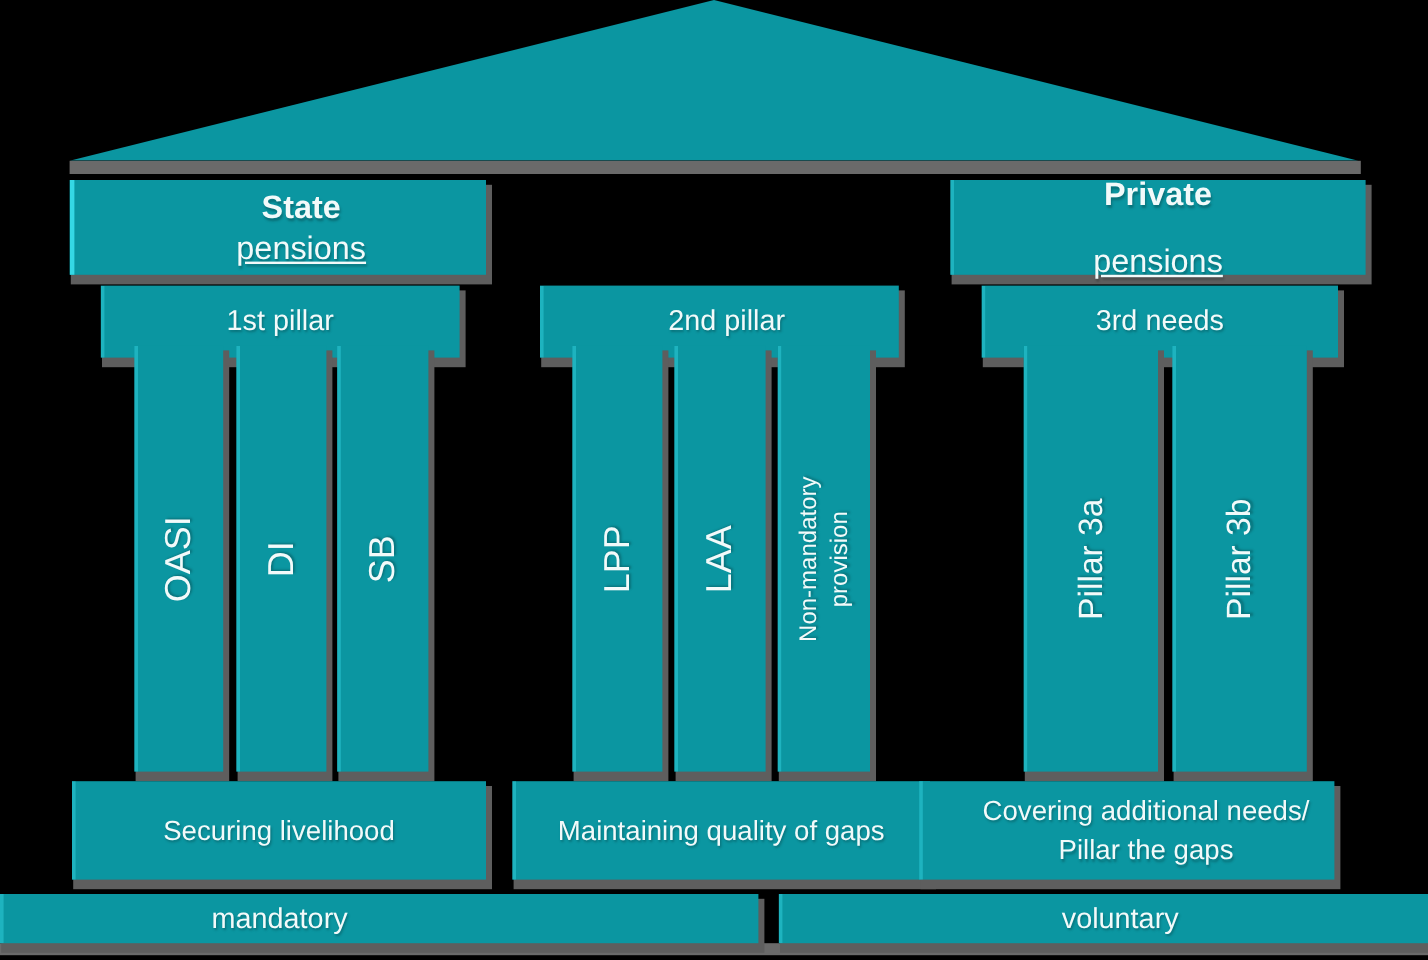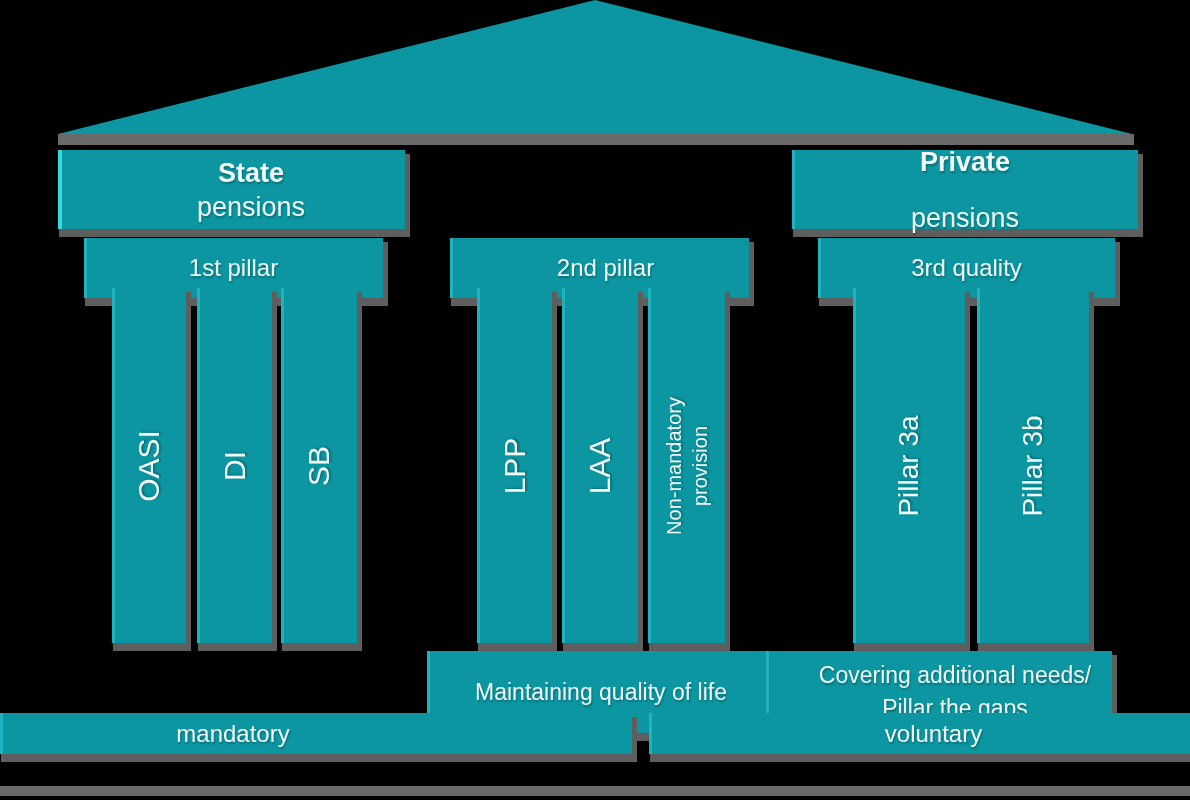--- a/index.html
+++ b/index.html
@@ -40,21 +40,21 @@
   }
 
   
   .hdr{
     top:150px;height:79px;
     display:flex;flex-direction:column;align-items:center;justify-content:center;
     font-size:27px;line-height:34px;text-align:center;
     text-shadow:1px 2px 2px rgba(0,0,0,.25);
   }
   .hdr .t{font-weight:700;}
-  .hdr .s{font-weight:400;}
+  .hdr .s{font-weight:400;text-decoration:underline;}
   .hdr .s b{font-weight:700;}
   .c1{left:58px;width:347px;padding-left:39px;}
   .c2{left:425px;width:347px;}
   .c3{left:792px;width:346px;gap:22px;}
 
   
   .plabel{
     top:238px;height:60px;
     display:flex;align-items:center;justify-content:center;
     font-size:24px;text-shadow:1px 2px 2px rgba(0,0,0,.25);
@@ -94,21 +94,21 @@
   .pu1{left:60px;width:345px;}
   .pu2{left:427px;width:348px;}
   .pu3{left:766px;width:346px;padding-left:32px;}
   .purpose .l2:empty{display:none;}
 
   
   .baseline{
     position:absolute;left:0;top:786px;width:1190px;height:10px;
     background:var(--beam-gray);
   }
-  .footbar{top:713px;height:41px;font-size:24px;}
+  .footbar{top:745px;height:41px;font-size:24px;}
   .fb-left{left:0;width:632px;}
   .fb-right{left:649px;width:541px;}
   .footbar .lbl{
     position:absolute;top:0;height:100%;
     display:flex;align-items:center;justify-content:center;
     text-shadow:1px 2px 2px rgba(0,0,0,.25);
   }
   .fb-left .lbl{left:0;width:466px;}
   .fb-right .lbl{left:0;width:100%;padding-left:28px;}
 </style>
@@ -129,21 +129,21 @@
     <span class="s"><span>pensions</span><b></b></span>
   </div>
 
   <div class="tbox plabel pl1">
     <span>1st pillar</span>
   </div>
   <div class="tbox plabel pl2">
     <span>2nd pillar</span>
   </div>
   <div class="tbox plabel pl3">
-    <span>3rd quality</span>
+    <span>3rd needs</span>
   </div>
 
   <div class="tbox vbar b-oasi">
     <div class="vtext">
         <span>OASI</span>
         <span></span>
       </div>
   </div>
   <div class="tbox vbar b-di">
     <div class="vtext">
@@ -183,22 +183,26 @@
         <span></span>
       </div>
   </div>
   <div class="tbox vbar b-p3b">
     <div class="vtext">
         <span>Pillar 3b</span>
         <span></span>
       </div>
   </div>
 
+  <div class="tbox purpose pu1">
+    <span class="l1">Securing livelihood</span>
+
+  </div>
   <div class="tbox purpose pu2">
-    <span class="l1">Maintaining quality of life</span>
+    <span class="l1">Maintaining quality of gaps</span>
 
   </div>
   <div class="tbox purpose pu3">
     <span class="l1">Covering additional needs/</span>
     <span class="l2">Pillar the gaps</span>
   </div>
 
   <div class="baseline"></div>
   <div class="tbox footbar fb-left">
     <span class="lbl">mandatory</span>

